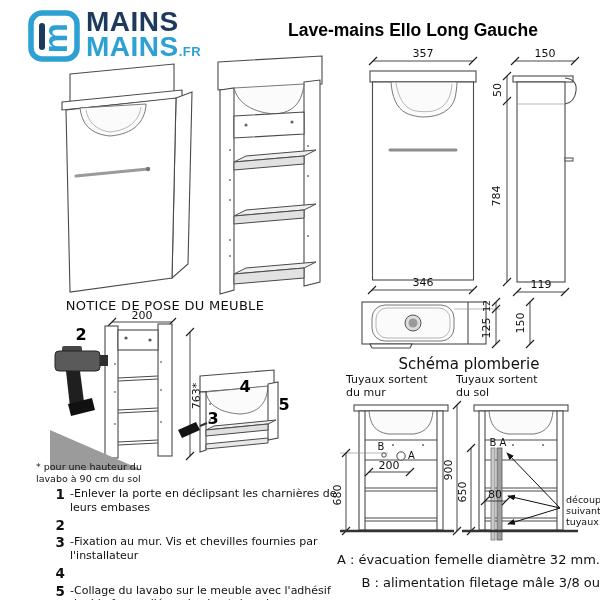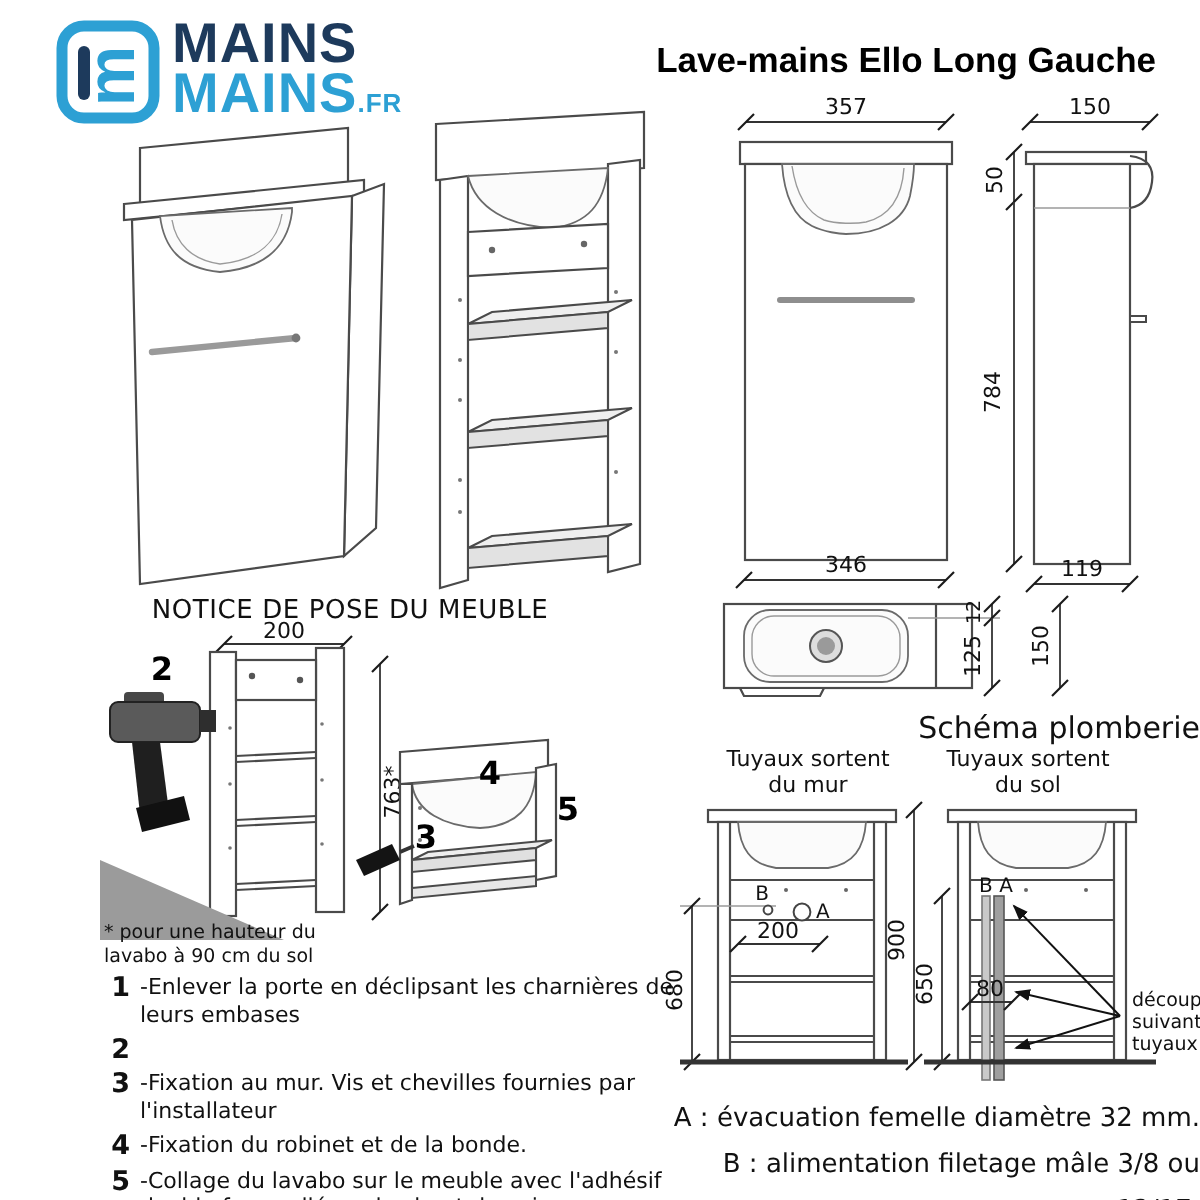--- a/index.html
+++ b/index.html
@@ -20,32 +20,32 @@
   svg text.mark   { font-size:16px; font-weight:bold; fill:#000; text-anchor:middle; font-family:"DejaVu Sans",sans-serif; }
   svg text.note   { font-size:9.5px; fill:#111; text-anchor:start; font-family:"DejaVu Sans",sans-serif; }
   svg text.ptlbl  { font-size:10px; fill:#111; font-family:"DejaVu Sans",sans-serif; }
 
   
   .logo { left:28px; top:10px; display:flex; align-items:flex-start; gap:6px; }
   .logo-word { font-family:"Liberation Sans",sans-serif; font-weight:bold; line-height:0.88; letter-spacing:0.5px; }
   .logo-l1 { font-size:28px; color:#1d3a5c; }
   .logo-l2 { font-size:28px; color:#2da0d4; }
   .logo-fr { font-size:13px; color:#2da0d4; vertical-align:baseline; }
-  .title { left:248px; top:20px; width:330px; text-align:right;
+  .title { left:248px; top:20px; width:330px; text-align:center;
            font-family:"Liberation Sans",sans-serif; font-weight:bold; font-size:17.5px; color:#000; }
 
   
-  .notice-heading { left:70px; top:298px; width:210px; text-align:center; font-size:13px; letter-spacing:0.3px; color:#111; }
-  .footnote { left:52px; top:461px; font-size:9.5px; line-height:1.3; color:#111; }
+  .notice-heading { left:60px; top:298px; width:210px; text-align:center; font-size:13px; letter-spacing:0.3px; color:#111; }
+  .footnote { left:36px; top:461px; font-size:9.5px; line-height:1.3; color:#111; }
   .steps { left:52px; top:487px; width:296px; }
   .step { display:flex; gap:5px; margin-bottom:3px; }
   .step-num { font-weight:bold; font-size:13.5px; min-width:13px; text-align:right; line-height:1.1; }
   .step-text { font-size:11px; line-height:1.25; }
-  .plomb-heading { left:338px; top:355px; width:262px; text-align:right; font-size:15px; color:#111; }
-  .col-label { top:374px; width:116px; text-align:center; font-size:11px; line-height:1.15; color:#111; }
+  .plomb-heading { left:338px; top:355px; width:262px; text-align:center; font-size:15px; color:#111; }
+  .col-label { top:374px; width:116px; text-align:left; font-size:11px; line-height:1.15; color:#111; }
   .col-label.left  { left:346px; }
   .col-label.right { left:456px; }
   .legend { left:336px; top:549px; width:264px; text-align:right; font-size:13px; line-height:1.75; color:#111; }
 </style>
 </head>
 <body>
 
 <div class="abs logo">
   <svg width="52" height="52" viewBox="0 0 52 52">
     <rect x="3" y="3" width="46" height="46" rx="11" fill="#fff" stroke="#2da0d4" stroke-width="5.5"></rect>
@@ -234,21 +234,20 @@
     </div>
   <div class="step">
       <span class="step-num">2</span>
     </div>
   <div class="step">
       <span class="step-num">3</span>
       <span class="step-text">-Fixation au mur. Vis et chevilles fournies par l'installateur</span>
     </div>
   <div class="step">
       <span class="step-num">4</span>
-      <span class="step-text">-Fixation du robinet et de la bonde.</span>
     </div>
   <div class="step">
       <span class="step-num">5</span>
       <span class="step-text">-Collage du lavabo sur le meuble avec l'adhésif double face collé sur le chant du caisson.</span>
     </div>
 </div>
 
 <div class="abs plomb-heading">Schéma plomberie</div>
 <div class="abs col-label left">
   <div>Tuyaux sortent</div>

